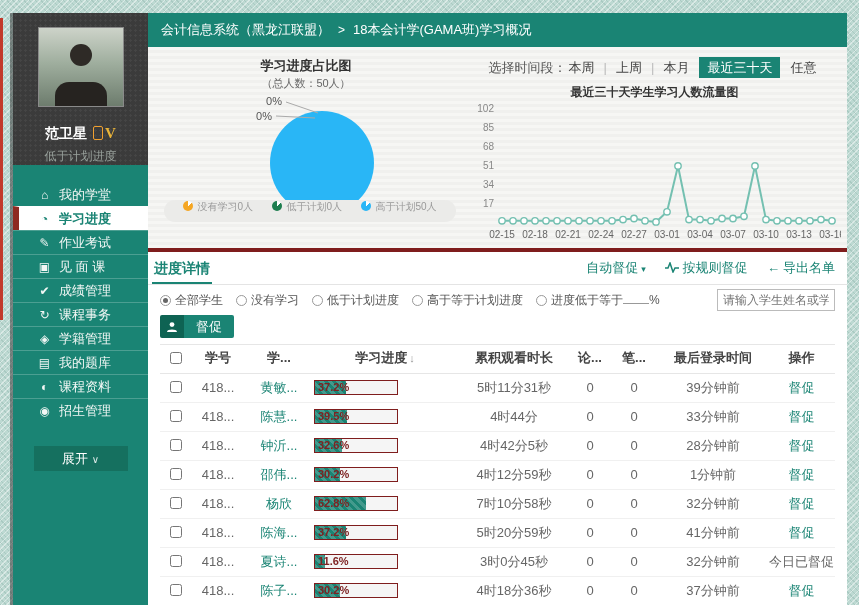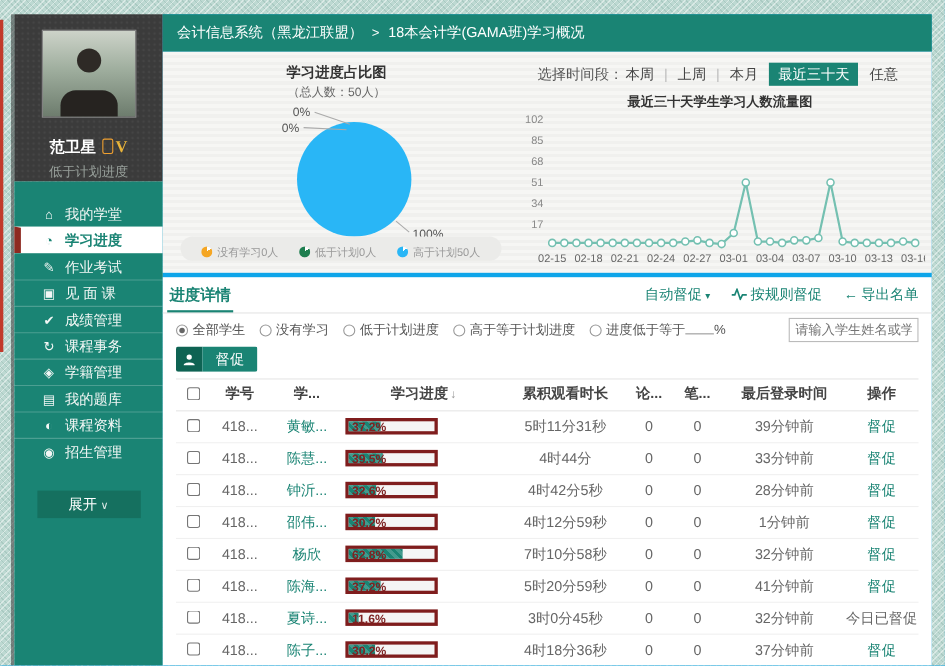--- a/index.html
+++ b/index.html
@@ -23,37 +23,37 @@
   .sil-body{position:absolute;left:50%;bottom:-6px;transform:translateX(-50%);width:52px;height:30px;border-radius:14px 14px 0 0;background:#262320}
   .name-row{margin-top:18px;color:#fff;font-size:14px;font-weight:bold}
   .phone-ic{display:inline-block;width:8px;height:12px;border:1px solid #f0a030;border-radius:2px;vertical-align:-2px;margin:0 2px 0 6px}
   .vip{color:#e8b33a;font-size:15px;font-weight:bold;font-family:"Liberation Serif","DejaVu Serif",serif}
   .subtitle{margin-top:5px;color:#98a09b;font-size:12px}
   .menu{position:absolute;left:0;right:0;top:152px;bottom:0;background:#1a8474;padding-top:18px}
   .nav-item{position:relative;height:23px;line-height:23px;color:#f2f7f5;font-size:13px;padding-left:24px;cursor:pointer;text-align:left}
   .nav-item+.nav-item{border-top:1px solid rgba(255,255,255,.22)}
   .nav-icon{display:inline-block;width:15px;margin-right:7px;font-size:12px;text-align:center}
   .nav-item.active{background:#fff;color:#1a8474;font-weight:bold;border-left:6px solid #8e2a21;padding-left:18px}
-  .expand-btn{display:block;margin:24px auto 0;width:94px;height:25px;background:#15705f;color:#fff;border:none;font-size:13px;font-family:Liberation Serif, serif;cursor:pointer}
+  .expand-btn{display:block;margin:24px auto 0;width:94px;height:25px;background:#15705f;color:#fff;border:none;font-size:13px;font-family:Liberation Sans, sans-serif;cursor:pointer}
   .caret{font-size:10px;opacity:.85}
 
   
-  .main{position:absolute;left:148px;top:13px;width:699px;bottom:0;background:#0ea5e9}
+  .main{position:absolute;left:148px;top:13px;width:699px;bottom:0;background:#7f1d1d}
   .topbar{height:34px;background:#1a8474;color:#fff;font-size:13px;line-height:34px;padding-left:13px}
   .bc-sep{margin:0 8px;font-size:12px}
   .bc-course{cursor:pointer}
 
   .charts{position:absolute;top:34px;left:0;right:0;height:201px;
     background:repeating-linear-gradient(180deg,#f6f6f4 0 3px,#f0f0ee 3px 6px)}
   .pie-sec{position:absolute;left:0;top:0;width:316px;height:100%}
   .pie-title{padding-top:10px;text-align:center;font-size:13px;font-weight:bold;color:#333}
   .pie-sub{text-align:center;font-size:11px;color:#666;margin-top:1px}
   .pie-svg-wrap{height:128px}
-  .legend{position:absolute;left:16px;right:8px;bottom:11px;height:22px;background:#ebebe9;border-radius:11px;
-    display:flex;align-items:flex-end;justify-content:space-evenly;font-size:10px;color:#999}
+  .legend{position:absolute;left:16px;right:8px;bottom:26px;height:22px;background:#ebebe9;border-radius:11px;
+    display:flex;align-items:flex-start;justify-content:space-evenly;font-size:10px;color:#999}
   .lg-item{white-space:nowrap}
   .lg-dot{width:10px;height:10px;border-radius:50%;display:inline-block;margin-right:4px;vertical-align:-1px}
 
   .tf{position:absolute;left:318px;top:12px;right:6px;text-align:center;font-size:13px;color:#555;white-space:nowrap}
   .tf-sep{color:#bbb;margin:0 7px}
   .tf-opt{color:#444;cursor:pointer;margin:0 2px}
   .tf-opt.sel{background:#1a8474;color:#fff;padding:3px 8px;margin:0 8px}
   .line-sec{position:absolute;left:318px;top:0;right:4px;height:100%}
   .line-title{margin-top:37px;text-align:center;font-size:12px;font-weight:bold;color:#333}
   .line-svg-wrap{margin-top:0px}
@@ -82,21 +82,21 @@
   .table{margin:6px 12px 0;border-top:1px solid #e6e6e6}
   .trow{display:grid;grid-template-columns:30px 56px 66px 146px 112px 40px 48px 110px 1fr;
     align-items:start;border-bottom:1px solid #f0f0f0;text-align:center;font-size:13px;color:#666}
   .trow>*{line-height:27px}
   .thead{border-bottom:1px solid #e6e6e6;color:#444;font-weight:bold}
   .thead>*{line-height:26px}
   .sort-ic{font-size:11px;color:#999;margin-left:2px}
   .link{color:#1a8474;cursor:pointer}
   .done-text{color:#666}
   .cell-prog{line-height:normal;padding-top:6px;text-align:left}
-  .pbar{position:relative;width:84px;height:15px;border:3px solid #7f1d1d;background:#f5f5f5;margin-left:2px;box-sizing:border-box}
+  .pbar{position:relative;width:84px;height:15px;border:1px solid #7f1d1d;background:#f5f5f5;margin-left:2px;box-sizing:border-box}
   .pfill{position:absolute;left:0;top:0;bottom:0;background:#1a8474;
     background-image:repeating-linear-gradient(45deg,rgba(255,255,255,.18) 0 3px,transparent 3px 6px)}
   .plabel{position:absolute;left:3px;top:0;line-height:13px;font-size:11px;font-weight:bold;color:#7e2222}
   .cbx{width:12px;height:12px;margin-top:7px;cursor:pointer}
 </style>
 </head>
 <body>
 
 <div id="stage">
   <div class="red-strip"></div>

